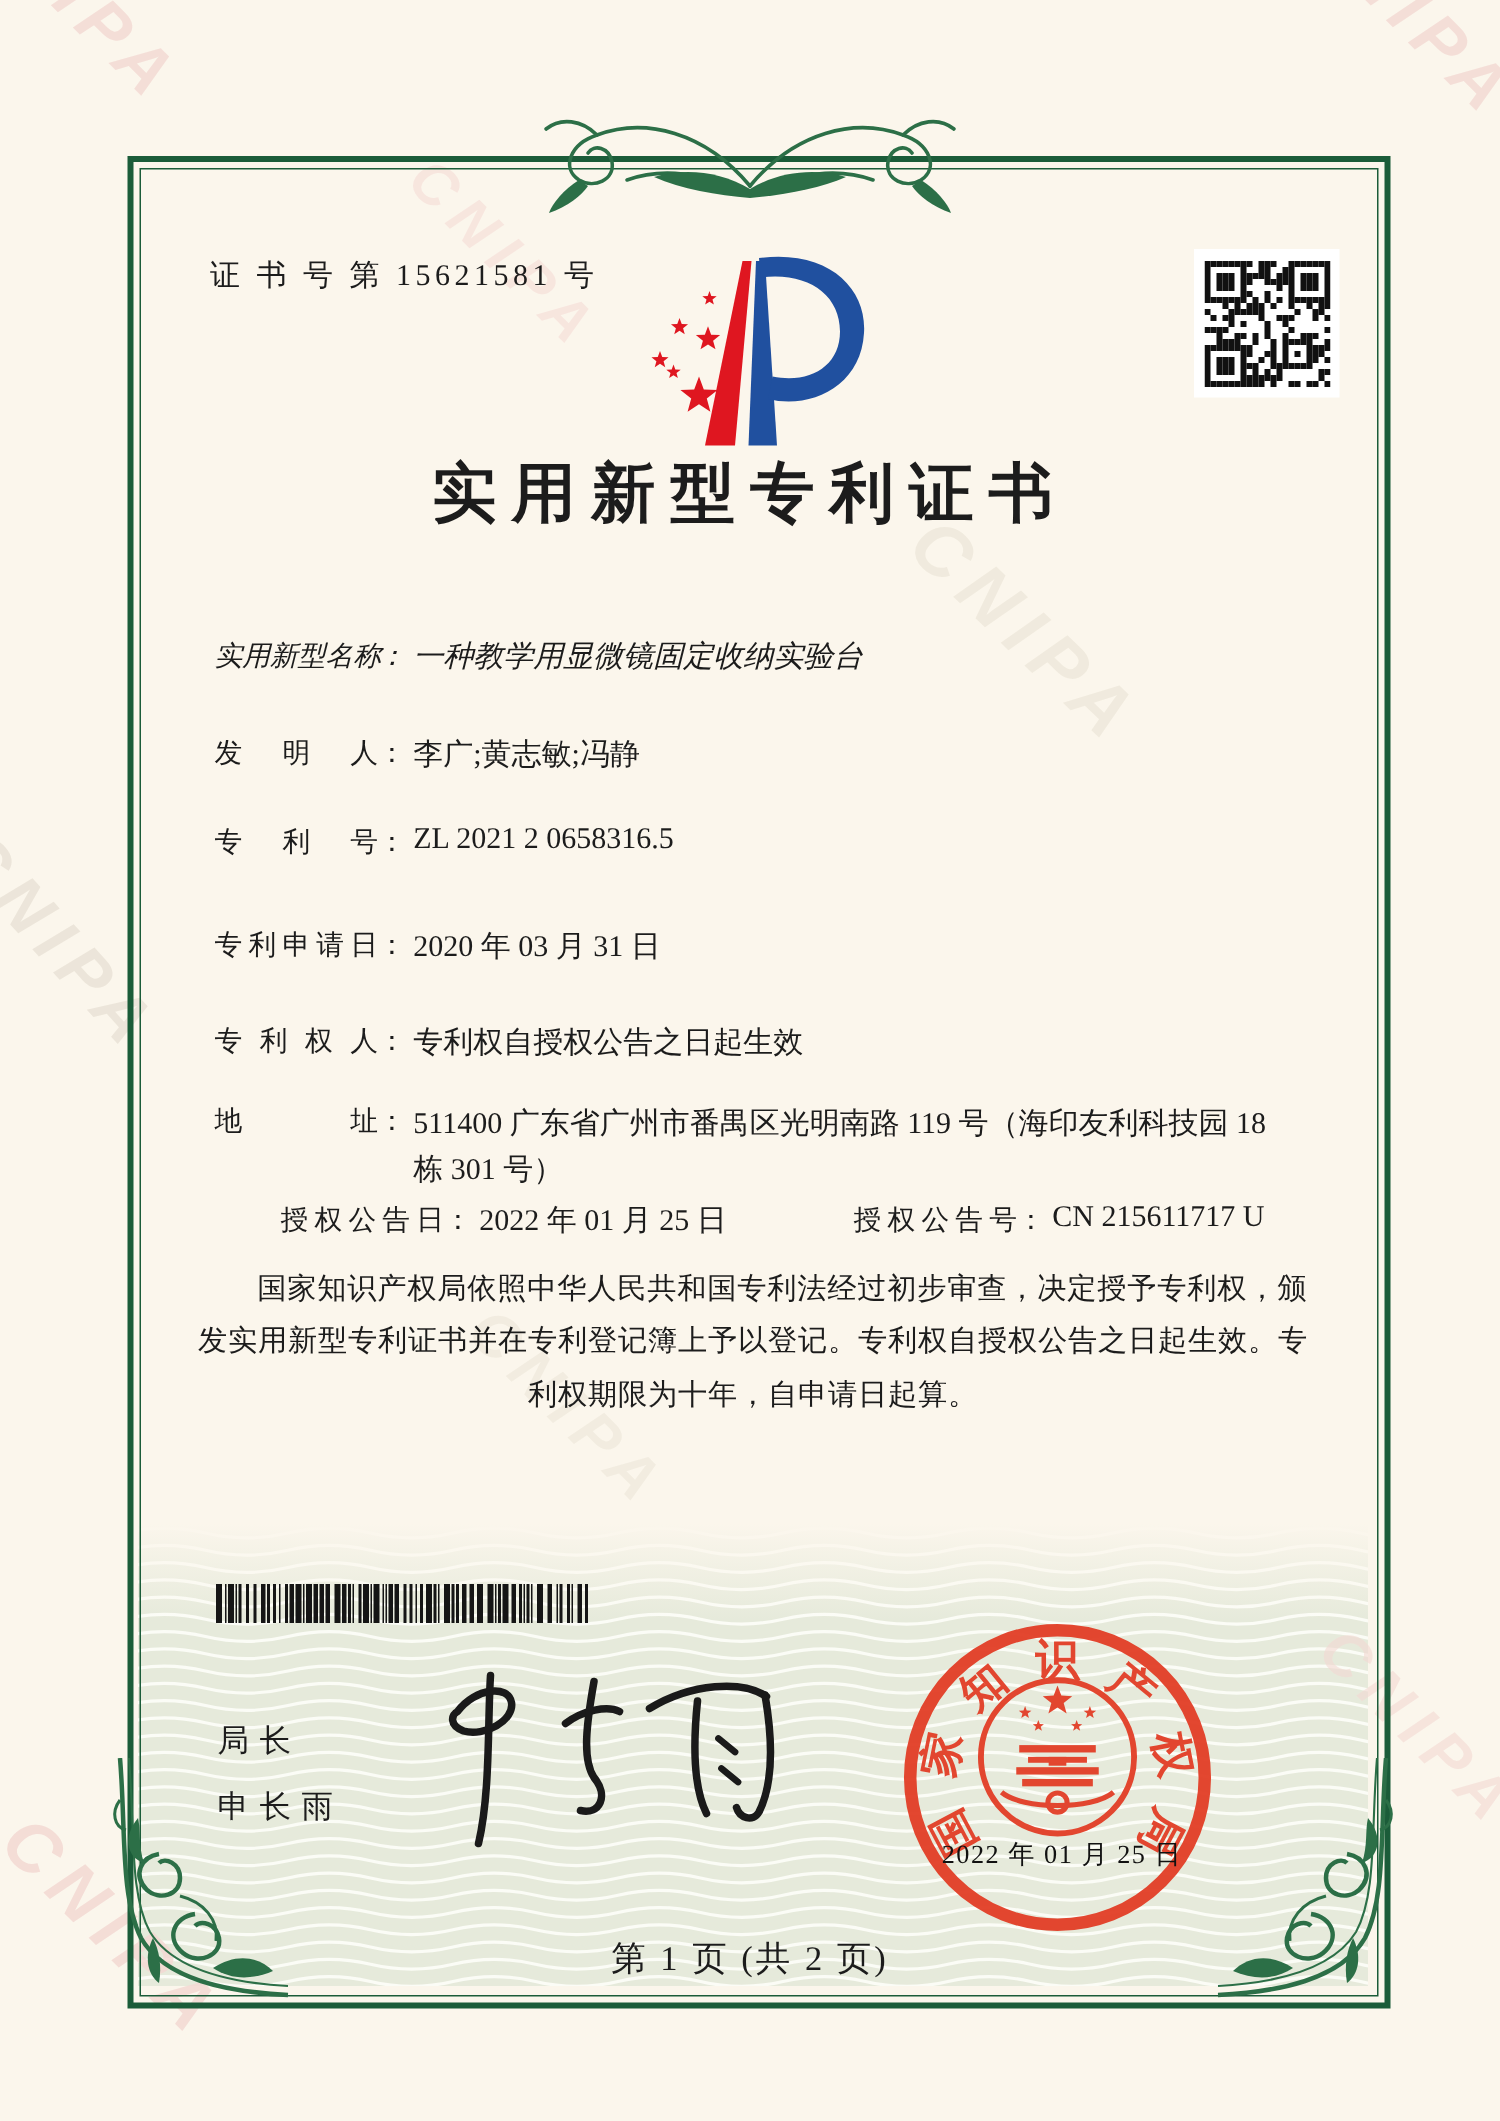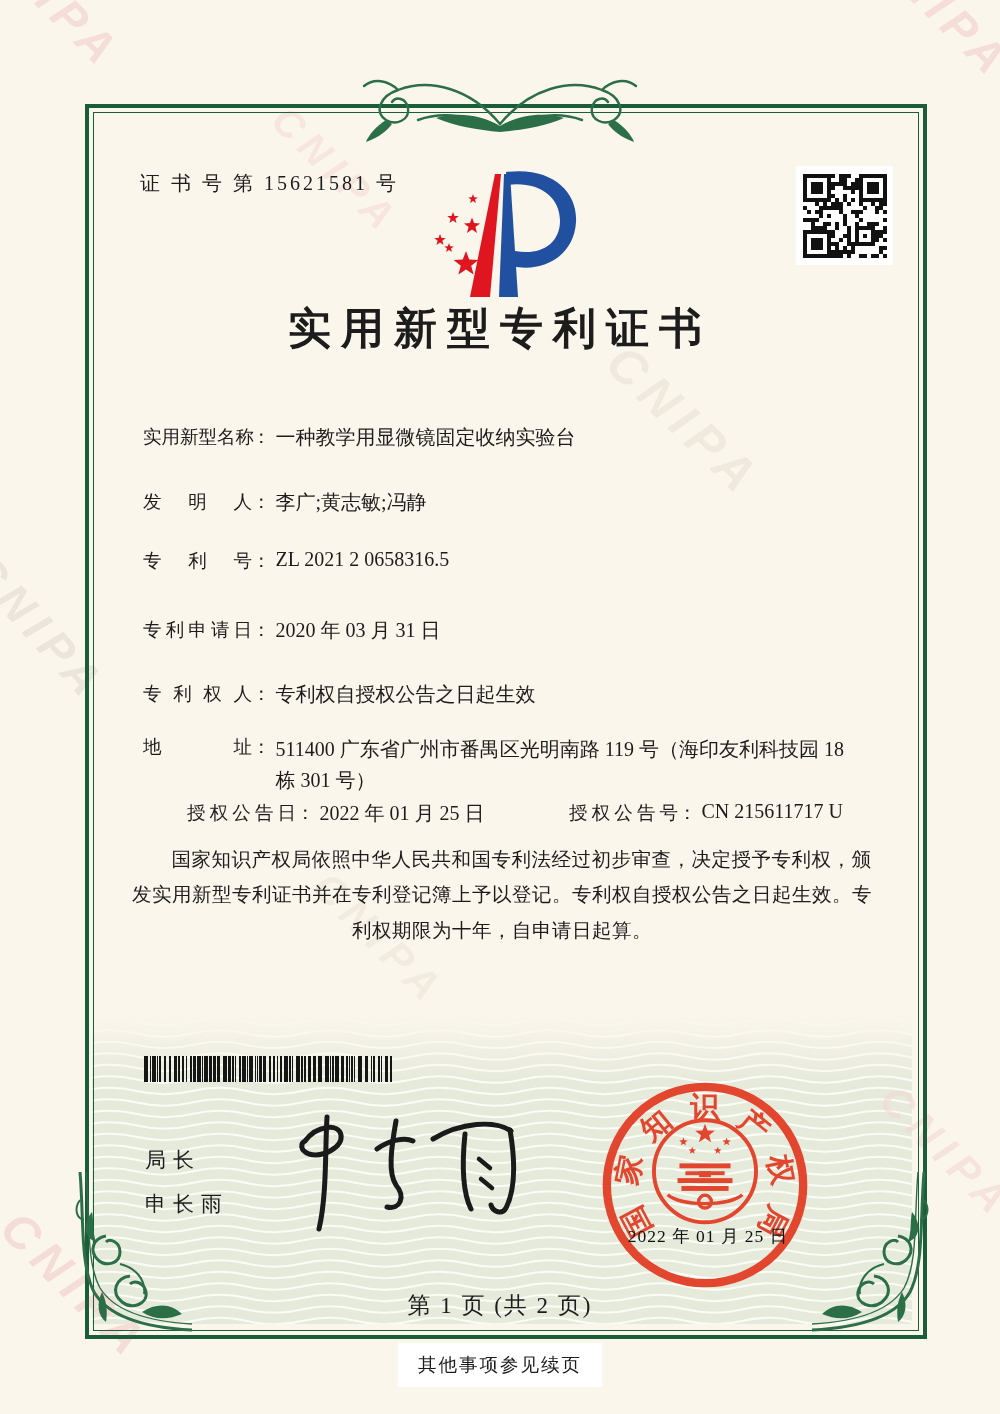--- a/index.html
+++ b/index.html
@@ -409,21 +409,21 @@
         <polygon points="72.0,51.5 74.1,57.1 80.1,57.4 75.4,61.1 77.0,66.9 72.0,63.6 67.0,66.9 68.6,61.1 63.9,57.4 69.9,57.1"></polygon>
         <polygon points="40.0,68.0 41.5,72.0 45.7,72.1 42.4,74.8 43.5,78.9 40.0,76.5 36.5,78.9 37.6,74.8 34.3,72.1 38.5,72.0"></polygon>
         <polygon points="49.0,77.0 50.2,80.3 53.8,80.5 51.0,82.6 51.9,86.0 49.0,84.1 46.1,86.0 47.0,82.6 44.2,80.5 47.8,80.3"></polygon>
         <polygon points="66.0,85.0 69.2,93.6 78.4,94.0 71.2,99.7 73.6,108.5 66.0,103.5 58.4,108.5 60.8,99.7 53.6,94.0 62.8,93.6"></polygon>
       </g>
   </svg>
 
   <div class="title">实用新型专利证书</div>
 
   <div class="fields">
-    <div class="frow" style="top:424px;">
+    <div class="frow" style="top:424px;font-style:italic;">
       <span class="lab">实用新型名称</span><span class="colon">：</span><span class="val">一种教学用显微镜固定收纳实验台</span>
     </div>
     <div class="frow" style="top:489px;">
       <span class="lab">发明人</span><span class="colon">：</span><span class="val">李广;黄志敏;冯静</span>
     </div>
     <div class="frow" style="top:520px;margin-top:28px;">
       <span class="lab">专利号</span><span class="colon">：</span><span class="val">ZL 2021 2 0658316.5</span>
     </div>
     <div class="frow" style="top:617px;">
       <span class="lab">专利申请日</span><span class="colon">：</span><span class="val">2020 年 03 月 31 日</span>
@@ -551,15 +551,14 @@
     <polygon points="110.0,47.5 112.6,54.4 120.0,54.8 114.2,59.4 116.2,66.5 110.0,62.4 103.8,66.5 105.8,59.4 100.0,54.8 107.4,54.4"></polygon>
         <polygon points="88.0,61.5 89.1,64.5 92.3,64.6 89.8,66.6 90.6,69.6 88.0,67.9 85.4,69.6 86.2,66.6 83.7,64.6 86.9,64.5"></polygon>
         <polygon points="132.0,61.5 133.1,64.5 136.3,64.6 133.8,66.6 134.6,69.6 132.0,67.9 129.4,69.6 130.2,66.6 127.7,64.6 130.9,64.5"></polygon>
         <polygon points="97.0,71.0 98.0,73.6 100.8,73.8 98.6,75.5 99.4,78.2 97.0,76.7 94.6,78.2 95.4,75.5 93.2,73.8 96.0,73.6"></polygon>
         <polygon points="123.0,71.0 124.0,73.6 126.8,73.8 124.6,75.5 125.4,78.2 123.0,76.7 120.6,78.2 121.4,75.5 119.2,73.8 122.0,73.6"></polygon>
       </g>
   </svg>
   <div class="sealdate">2022 年 01 月 25 日</div>
 
   <div class="pageno">第 1 页 (共 2 页)</div>
-  <div class="note">其他事项参见续页</div>
 
 </div>
 
 </body></html>

